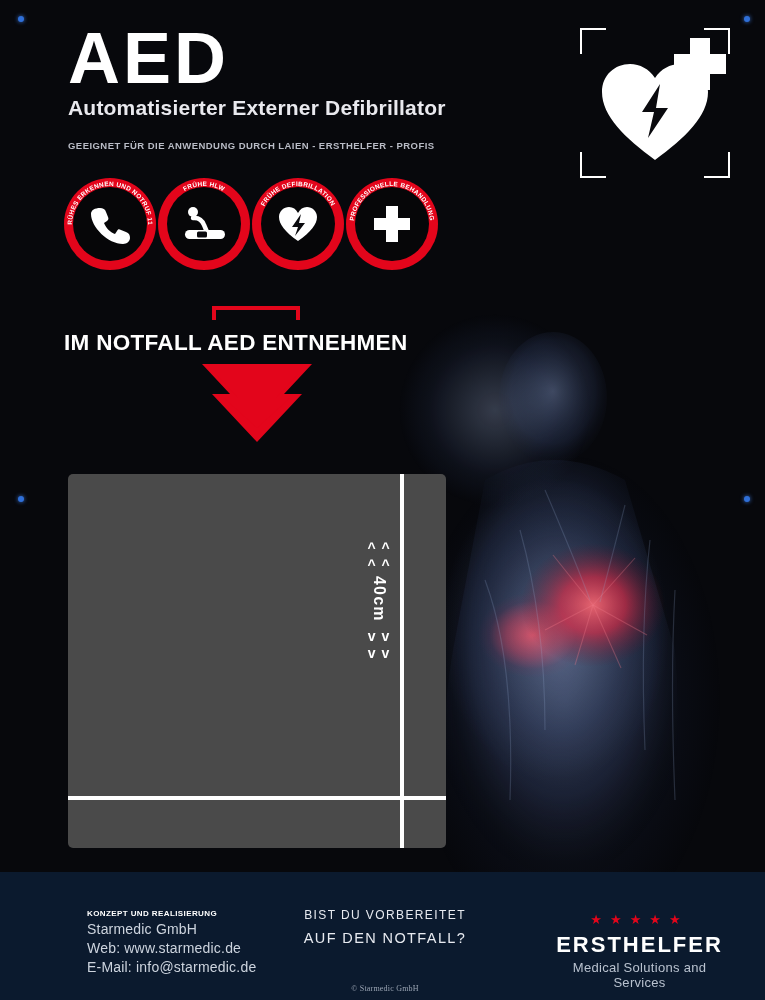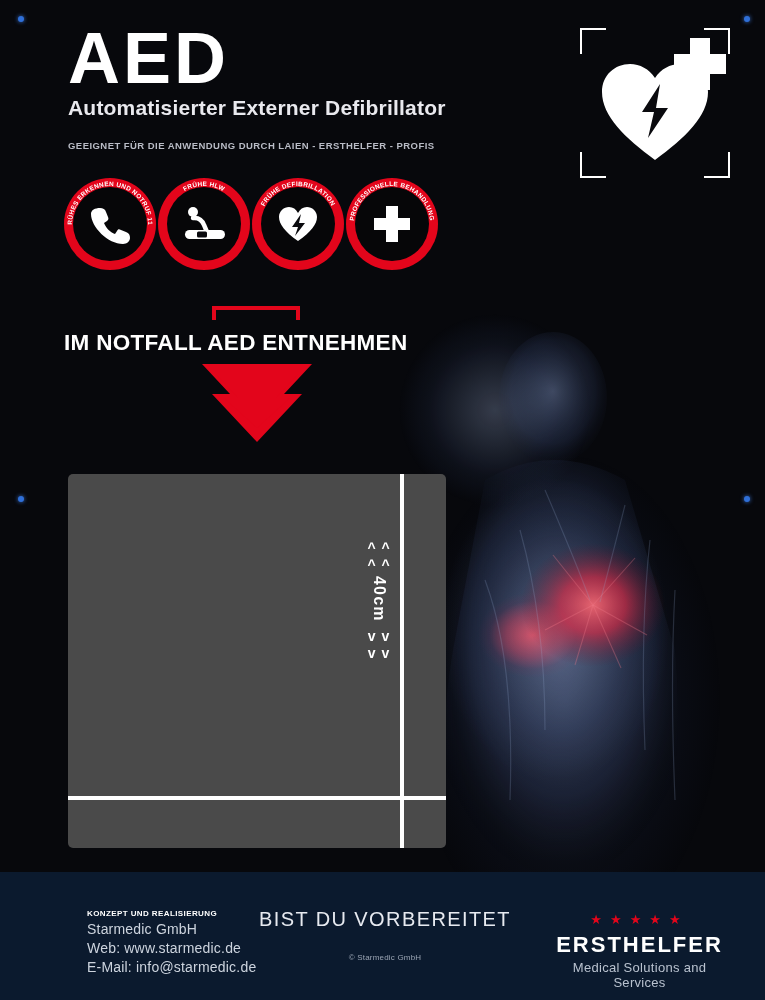--- a/index.html
+++ b/index.html
@@ -139,23 +139,23 @@
     width: 765px; height: 128px;
     background: #0b1a2e;
   }
   .f-left { position: absolute; left: 55px; top: 37px; color: #cdd4de; margin-left: 32px; }
   .f-left .ft-title { font-size: 8px; font-weight: 700; letter-spacing: .4px; color: #ffffff; }
   .f-left .ft-line { font-size: 14px; margin-top: 3px; letter-spacing: .2px; }
   .f-center {
     position: absolute; left: 255px; top: 36px; width: 260px;
     text-align: center; color: #e7eaf0;
   }
-  .f-center .fc1 { font-size: 20px; letter-spacing: 1.4px; }
+  .f-center .fc1 { font-size: 12px; letter-spacing: 1.4px; }
   .f-center .fc2 { font-size: 14.5px; letter-spacing: 1.4px; margin-top: 8px; }
-  .f-center .fc3 { font-size: 8px; color: #9aa4b3; margin-top: 22px; letter-spacing: .2px; }
+  .f-center .fc3 { font-size: 8px; color: #9aa4b3; margin-top: 38px; letter-spacing: .2px; font-family: Liberation Serif, serif; }
   .f-right { position: absolute; right: 38px; top: 40px; width: 175px; text-align: center; }
   .stars { color: #e3051b; font-size: 13px; letter-spacing: 8px; }
   .brand { color: #ffffff; font-size: 22px; font-weight: 700; letter-spacing: 2px; margin-top: 5px; }
   .brand-sub { color: #b9c2cf; font-size: 13px; letter-spacing: .3px; margin-top: 2px; }
 </style>
 </head>
 <body>
 
 <div id="poster">
 
@@ -313,20 +313,21 @@
 
     <div class="f-left">
       <div class="ft-title">KONZEPT UND REALISIERUNG</div>
       <div class="ft-line">Starmedic GmbH</div>
       <div class="ft-line">Web: www.starmedic.de</div>
       <div class="ft-line">E-Mail: info@starmedic.de</div>
     </div>
 
     <div class="f-center">
       <div class="fc1">BIST DU VORBEREITET</div>
+      <div class="fc2">AUF DEN NOTFALL?</div>
       <div class="fc3">© Starmedic GmbH</div>
     </div>
 
     <div class="f-right">
       <div class="stars">★★★★★</div>
       <div class="brand">ERSTHELFER</div>
       <div class="brand-sub">Medical Solutions and Services</div>
     </div>
 
   </div>

